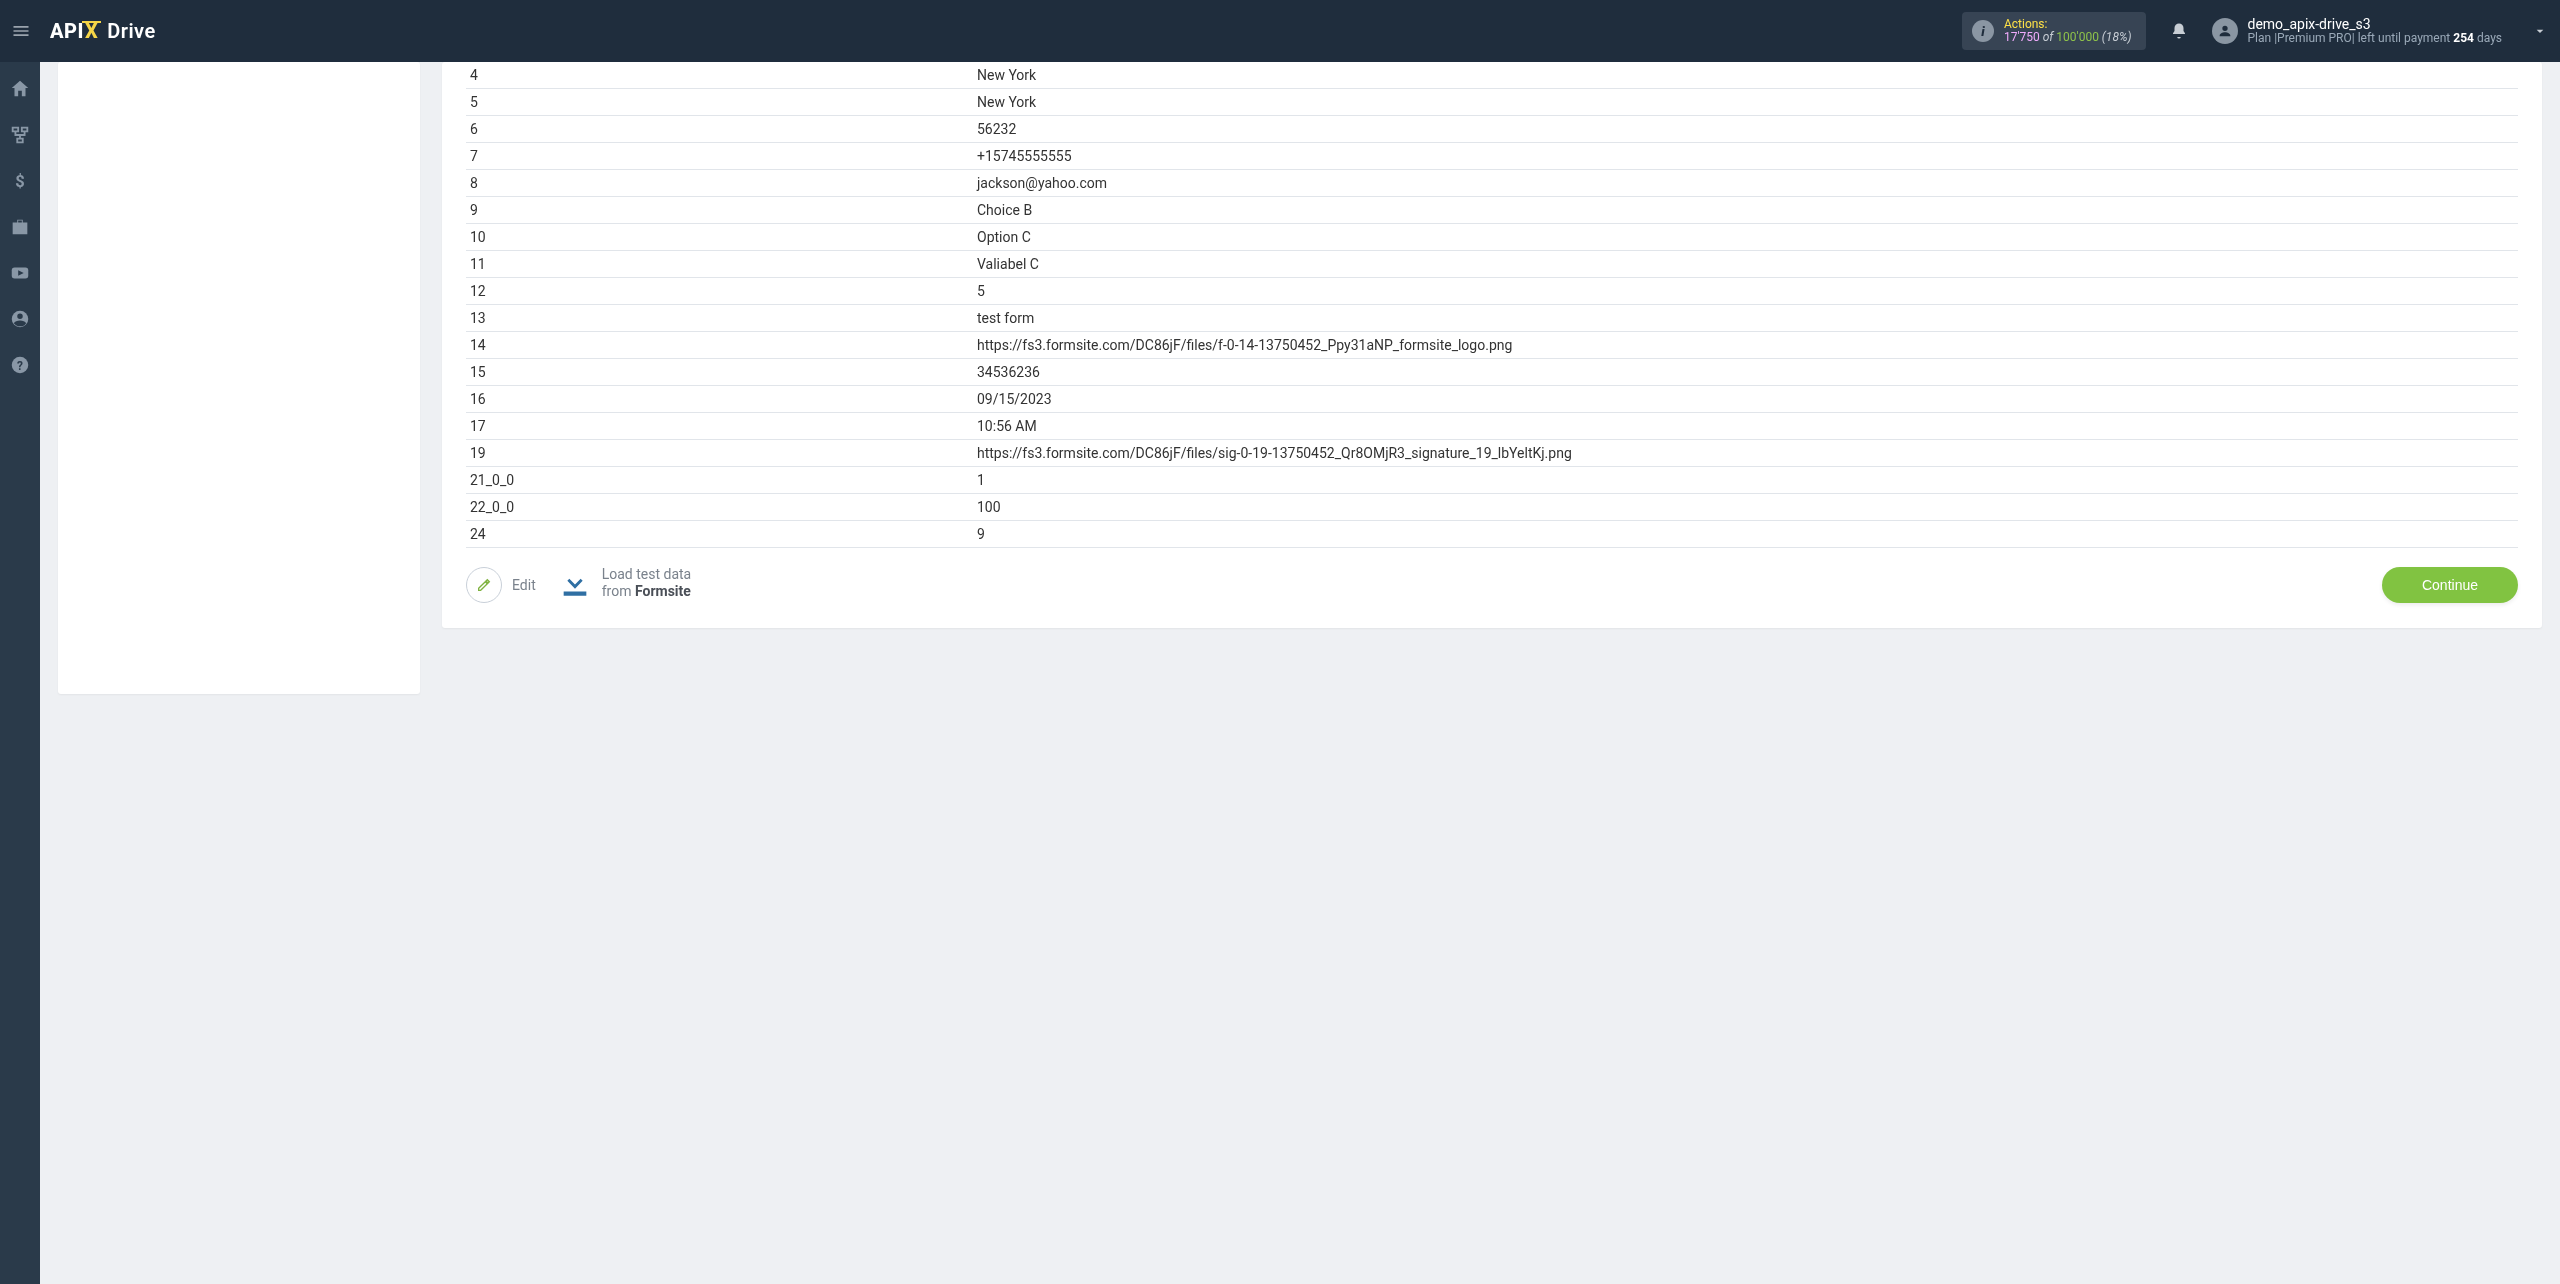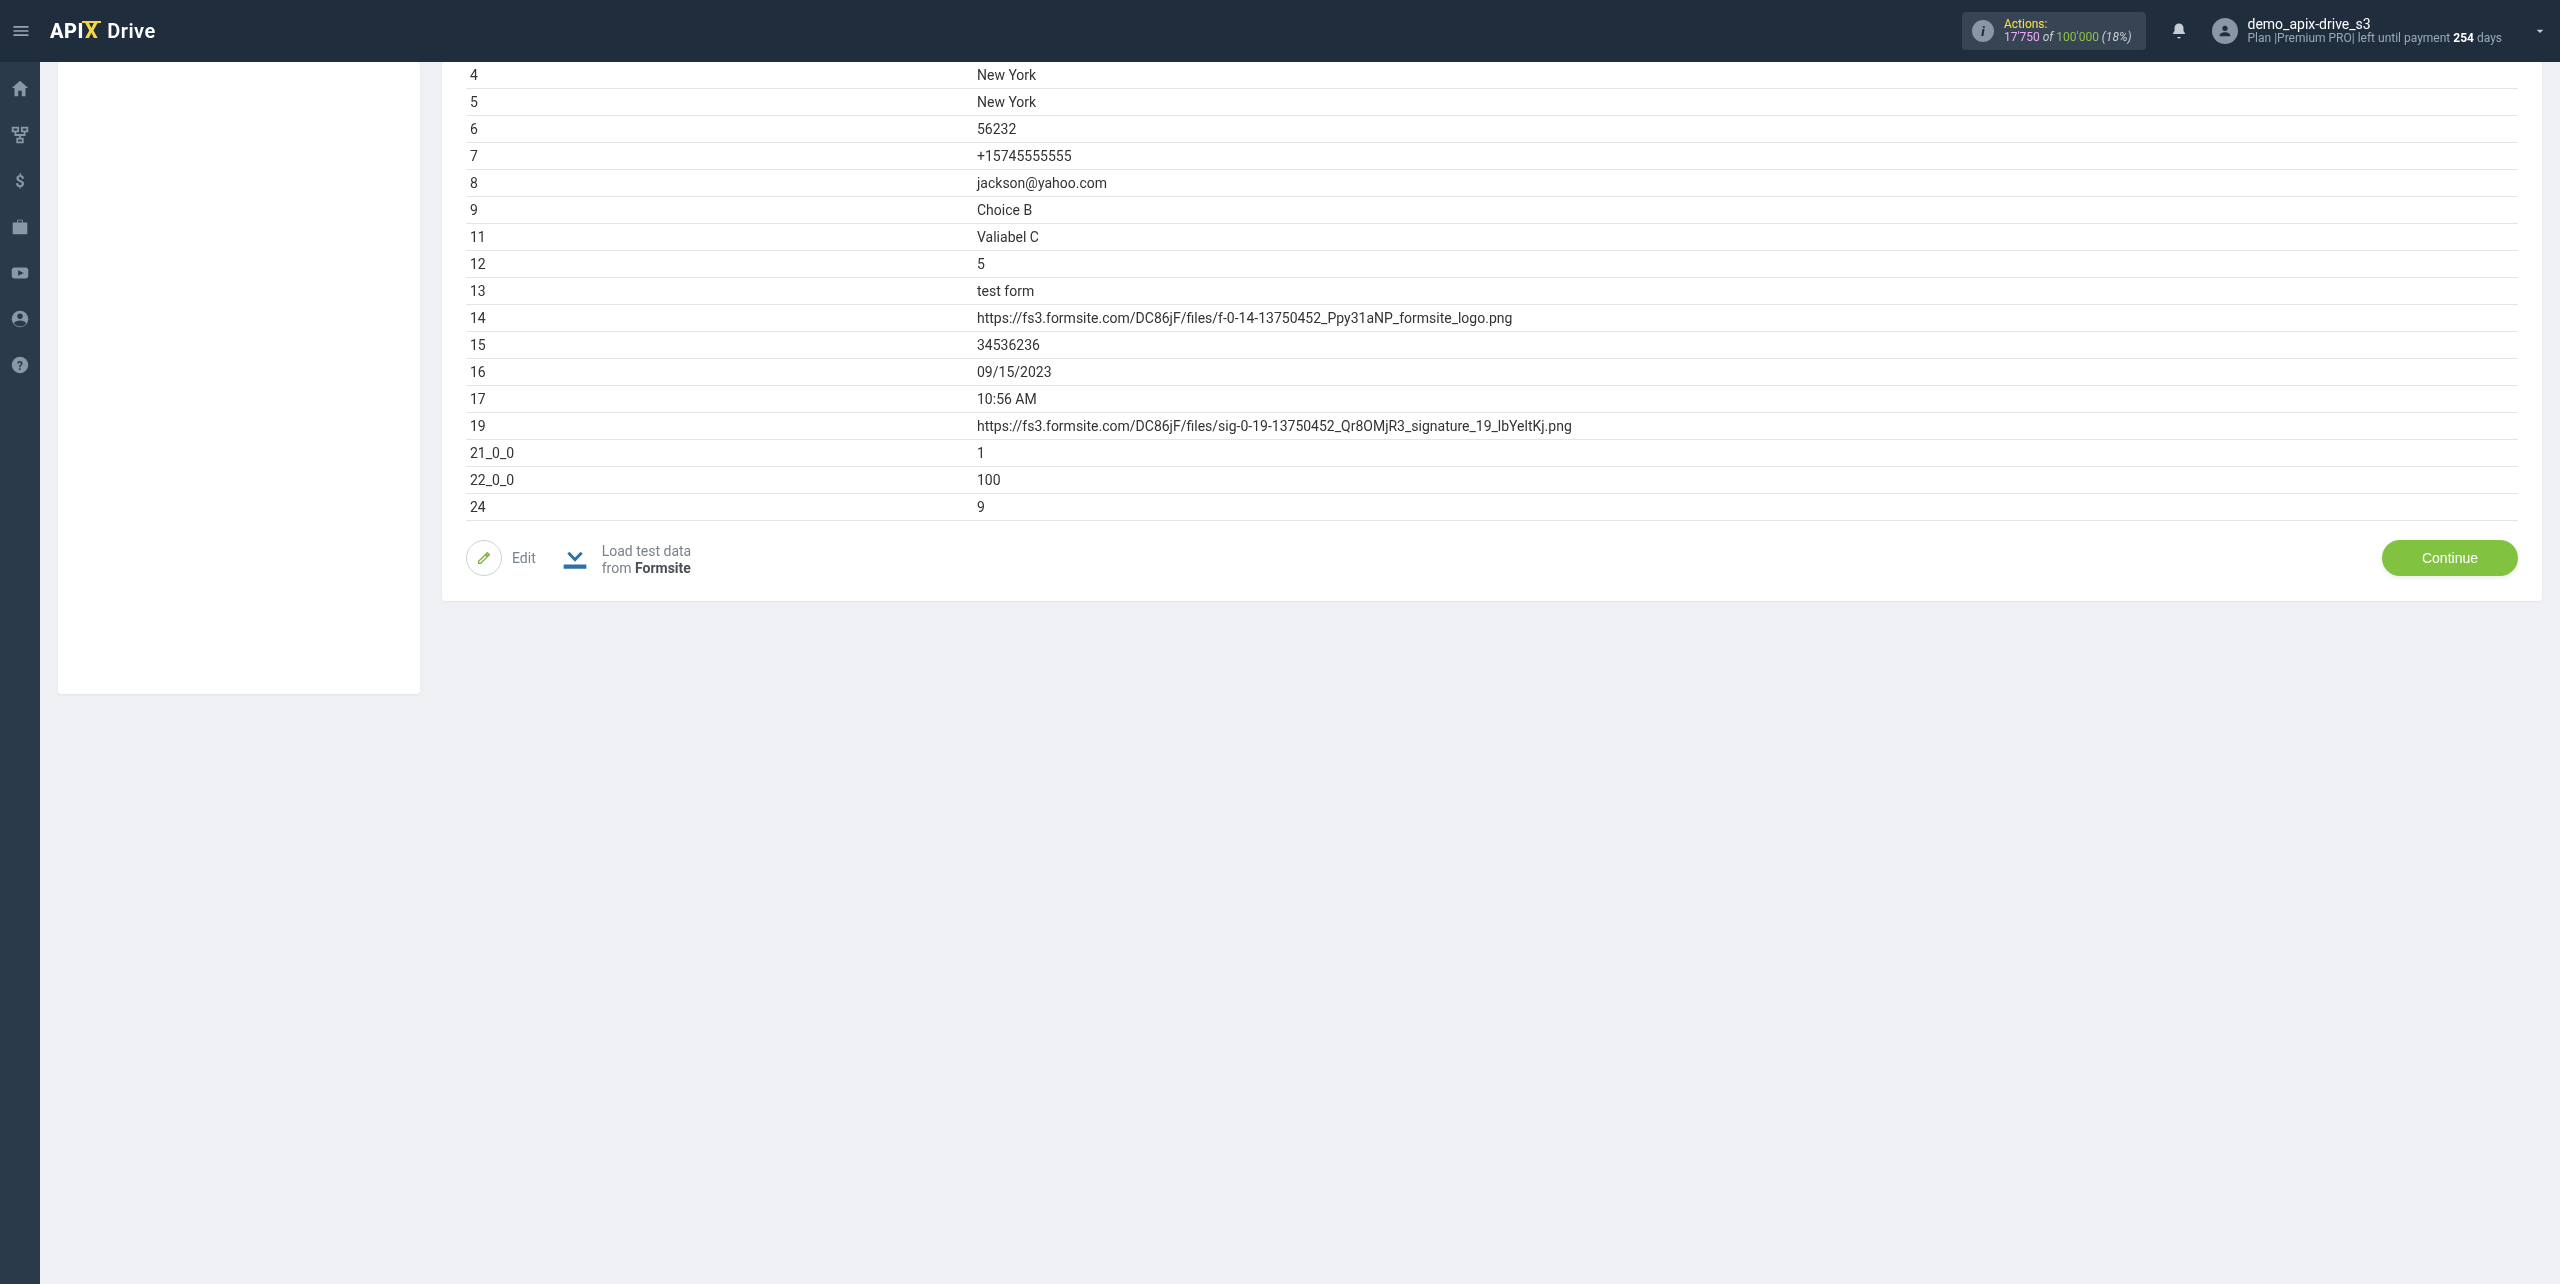--- a/index.html
+++ b/index.html
@@ -48,21 +48,21 @@
   .right-panel { flex:1; background:#fff; border-radius:3px; box-shadow:0 1px 2px rgba(0,0,0,0.05); padding:0 24px 24px 24px; }
   table.data { width:100%; border-collapse:collapse; font-size:14px; }
   table.data td { padding:5px 4px; border-bottom:1px solid #e1e5ea; vertical-align:middle; }
   table.data td.key { width:507px; color:#333; }
   table.data td.val { color:#333; word-break:break-all;margin-left:12px; }
   .footer-row { display:flex; align-items:center; margin-top:18px; gap:22px; }
   .edit-btn { display:flex; align-items:center; gap:10px; cursor:pointer; }
   .edit-circle { width:36px; height:36px; border:1px solid #c9d0d9; border-radius:50%; display:flex; align-items:center; justify-content:center; }
   .edit-circle svg { width:16px; height:16px; fill:none; stroke:#7fb23f; stroke-width:2; }
   .edit-label { color:#7a828c; font-size:14px; }
-  .load-btn { display:flex; align-items:flex-end; gap:10px; cursor:pointer; }
+  .load-btn { display:flex; align-items:flex-start; gap:10px; cursor:pointer; }
   .load-ic svg { width:34px; height:34px; fill:#2f6fa3; }
   .load-text { font-size:14px; color:#7a828c; line-height:1.2; }
   .load-text .src { color:#4a4f57; font-weight:700; }
   .continue-btn { margin-left:auto; background:#81c341; color:#fff; border:none; border-radius:22px; padding:10px 40px; font-size:14px; cursor:pointer; box-shadow:0 2px 4px rgba(0,0,0,0.08); }
 </style>
 </head>
 <body>
 
 <div class="topbar">
   <div class="menu-btn">
@@ -156,20 +156,24 @@
                 <td class="key">7</td>
                 <td class="val">+15745555555</td>
               </tr>
               <tr>
                 <td class="key">8</td>
                 <td class="val">jackson@yahoo.com</td>
               </tr>
               <tr>
                 <td class="key">9</td>
                 <td class="val">Choice B</td>
+              </tr>
+              <tr>
+                <td class="key">10</td>
+                <td class="val">Option C</td>
               </tr>
               <tr>
                 <td class="key">11</td>
                 <td class="val">Valiabel C</td>
               </tr>
               <tr>
                 <td class="key">12</td>
                 <td class="val">5</td>
               </tr>
               <tr>

